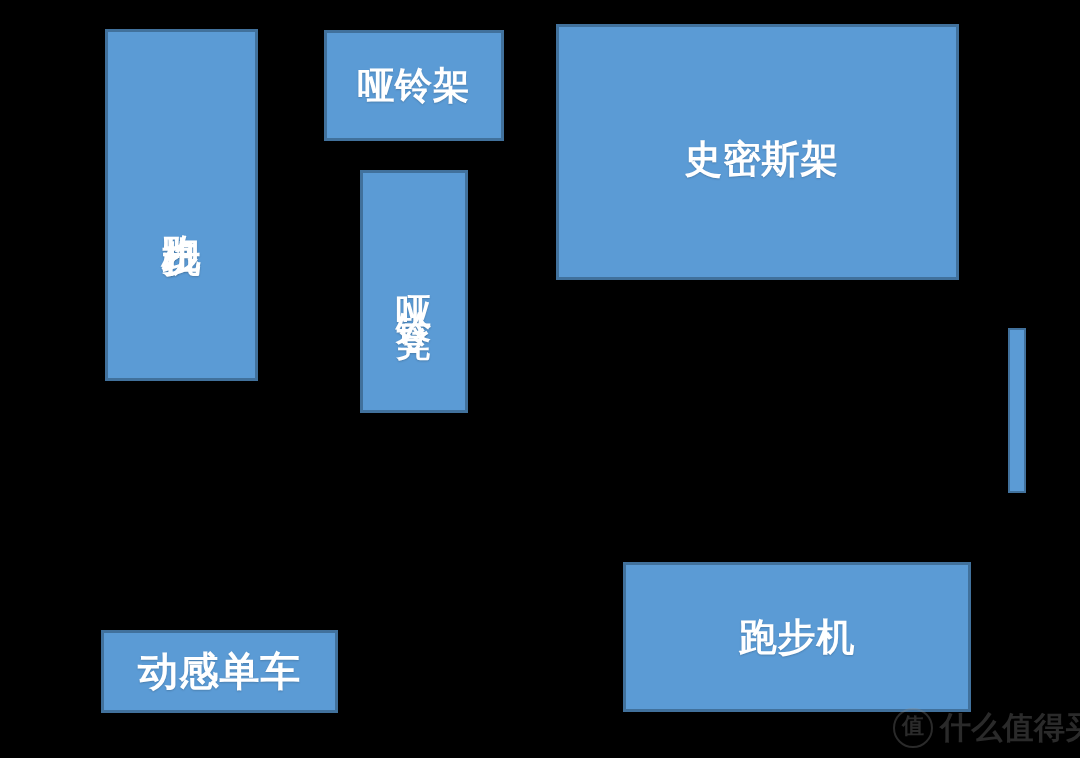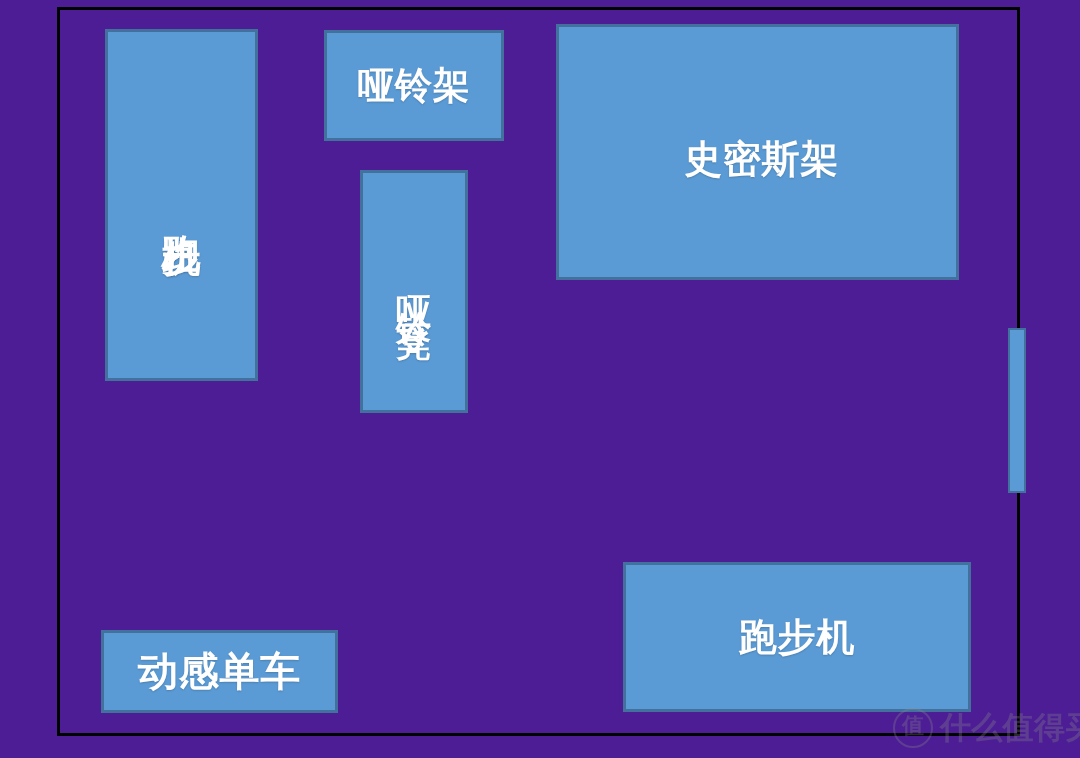--- a/index.html
+++ b/index.html
@@ -7,21 +7,21 @@
     padding: 0;
     background: #ffffff;
   }
   body {
     font-family: "Liberation Sans", "DejaVu Sans", sans-serif;
   }
   #canvas {
     position: relative;
     width: 1080px;
     height: 758px;
-    background: #4c1d95;
+    background: #000000;
     overflow: hidden;
   }
 
   
   .wall {
     position: absolute;
     background: #000000;
   }
   .wall-top    { left: 57px;  top: 7px;   width: 963px; height: 3px; }
   .wall-left   { left: 57px;  top: 7px;   width: 3px;   height: 729px; }

